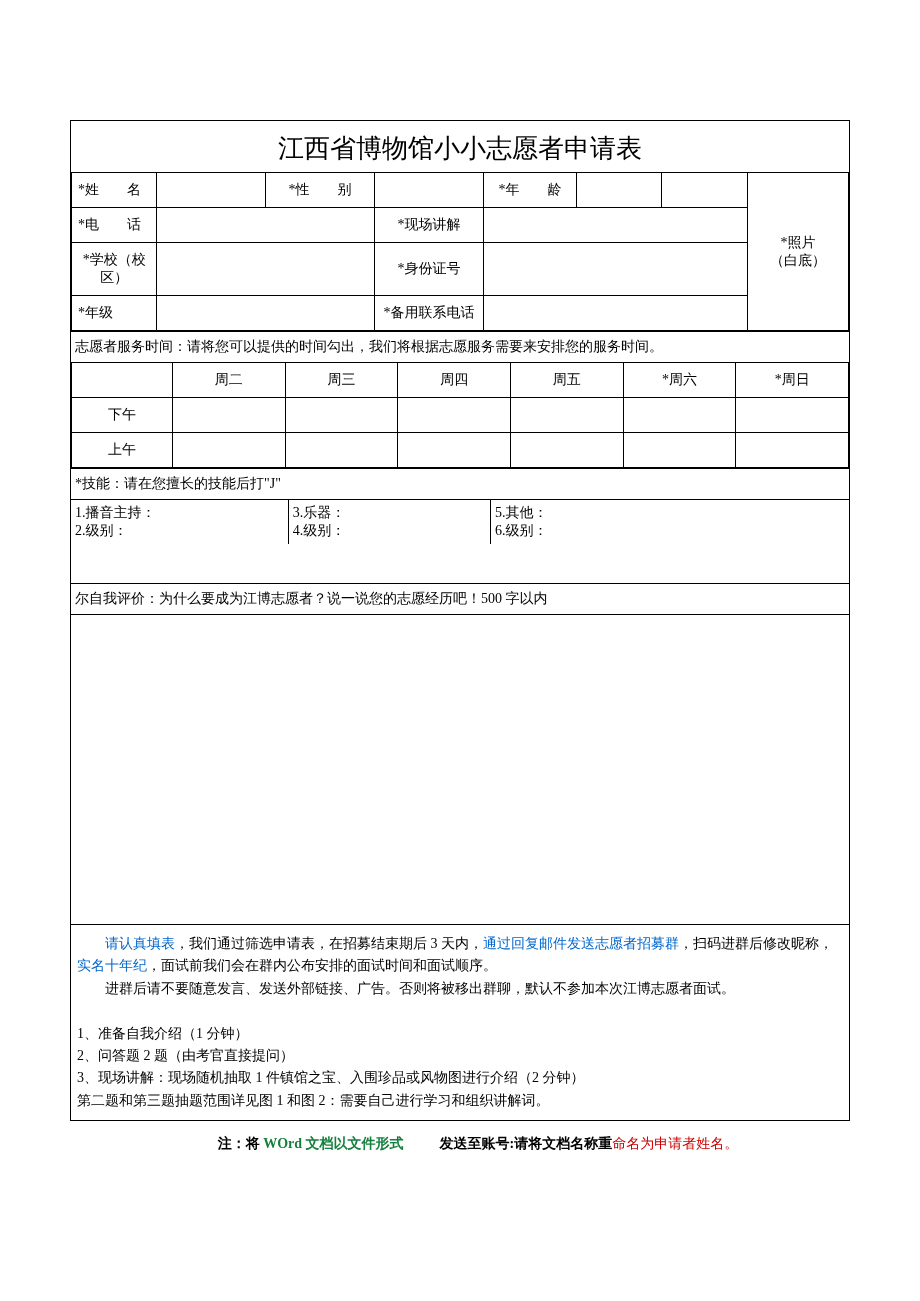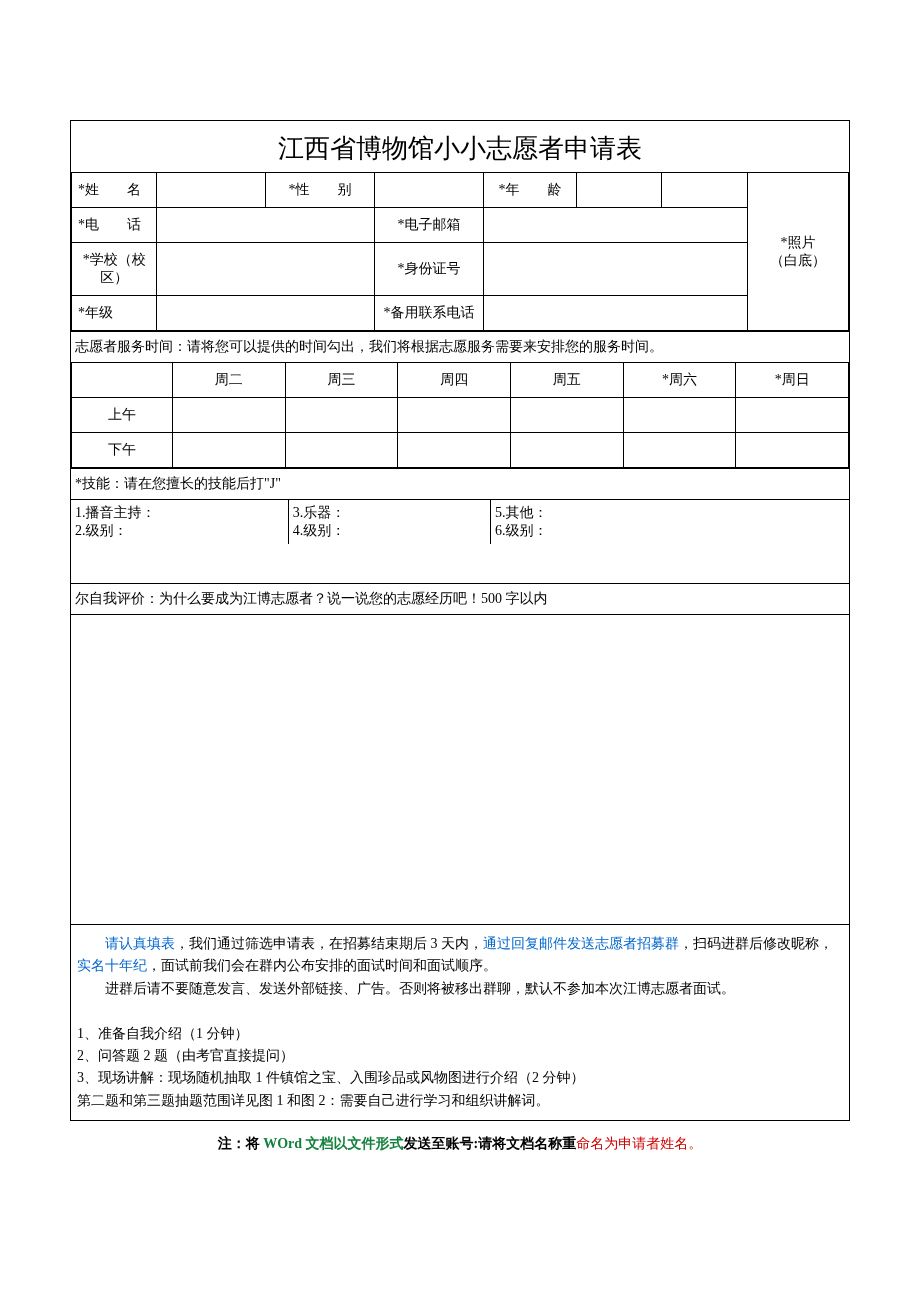--- a/index.html
+++ b/index.html
@@ -71,21 +71,21 @@
       padding: 8px 6px;
       font-size: 14px;
       line-height: 1.6;
     }
     .blue { color: #0066cc; }
     .footer-note {
       text-align: center;
       padding: 14px 0;
       font-size: 14px;
     }
-    .footer-note .bold { font-weight: bold; }
+    .footer-note .bold { font-weight: bold; margin-left: 36px; }
     .footer-note .blue2 { color: #15803d; font-weight: bold; }
     .footer-note .red { color: #cc0000; }
     .notop td { border-top: none; }
   </style>
 </head>
 <body>
 
 <div class="form-container">
 
   <div class="title">江西省博物馆小小志愿者申请表</div>
@@ -111,21 +111,21 @@
       <td></td>
       <td style="border-left:none"></td>
       <td rowspan="4" class="center">
         <div>*照片</div>
         <div>（白底）</div>
       </td>
     </tr>
     <tr>
       <td>*电　　话</td>
       <td colspan="2"></td>
-      <td class="center">*电子邮箱</td>
+      <td class="center">*现场讲解</td>
       <td colspan="3"></td>
     </tr>
     <tr>
       <td class="center">*学校（校区）</td>
       <td colspan="2"></td>
       <td class="center">*身份证号</td>
       <td colspan="3"></td>
     </tr>
     <tr>
       <td>*年级</td>
@@ -152,30 +152,30 @@
         <tr>
       <td></td>
       <td class="center">周二</td>
       <td class="center">周三</td>
       <td class="center">周四</td>
       <td class="center">周五</td>
       <td class="center">*周六</td>
       <td class="center">*周日</td>
     </tr>
     <tr>
+      <td class="center">下午</td>
+      <td></td>
+      <td></td>
+      <td></td>
+      <td></td>
+      <td></td>
+      <td></td>
+    </tr>
+    <tr>
       <td class="center">上午</td>
-      <td></td>
-      <td></td>
-      <td></td>
-      <td></td>
-      <td></td>
-      <td></td>
-    </tr>
-    <tr>
-      <td class="center">下午</td>
       <td></td>
       <td></td>
       <td></td>
       <td></td>
       <td></td>
       <td></td>
     </tr>
   </tbody>
     </table>
 

